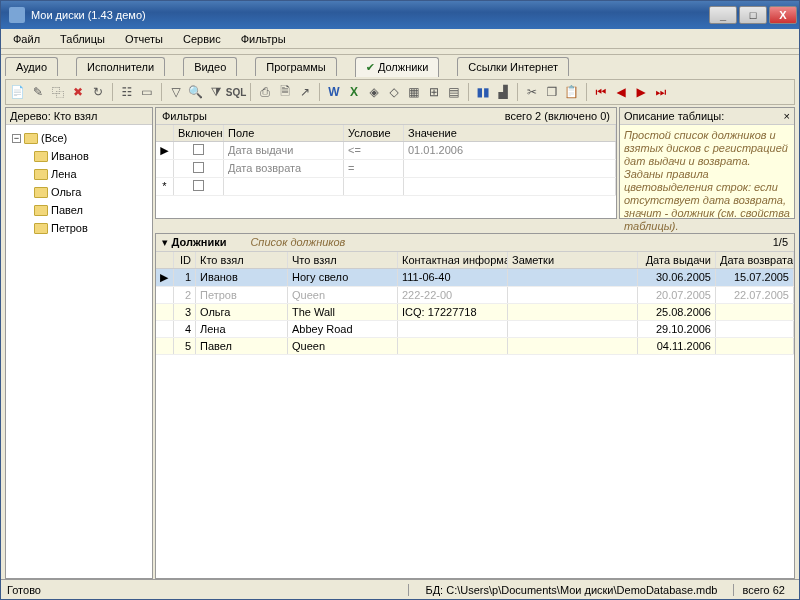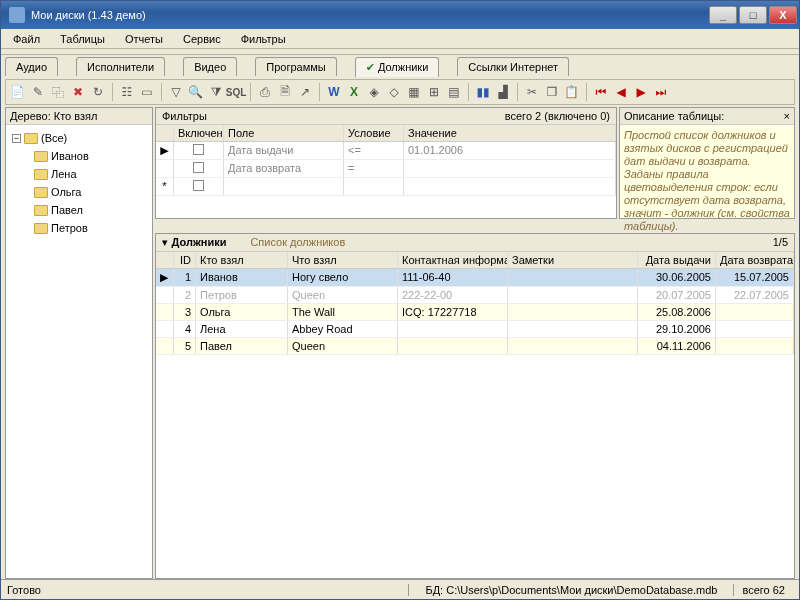--- a/index.html
+++ b/index.html
@@ -43,21 +43,21 @@
 .f-r .en{width:50px;text-align:center}
 .f-r .field{width:120px}.f-r .cond{width:60px}.f-r .val{flex:1}
 .chk{display:inline-block;width:11px;height:11px;border:1px solid #888;background:#fff}
 .desc-box{width:176px;border:1px solid #999;background:#ffffe1;display:flex;flex-direction:column}
 .desc-hdr{display:flex;background:#ece9d8;border-bottom:1px solid #ccc;padding:2px 4px}
 .desc-hdr .x{margin-left:auto;cursor:pointer}
 .desc-body{padding:4px;color:#8a6d3b;font-style:italic;line-height:13px}
 .data-area{flex:1;border:1px solid #999;background:#fff;display:flex;flex-direction:column;margin-top:2px}
 .data-hdr{display:flex;background:#ece9d8;border-bottom:1px solid #ccc;padding:2px 6px}
 .data-hdr .title{font-weight:bold}
-.data-hdr .sub{color:#8a6d3b;margin-left:24px}
+.data-hdr .sub{color:#8a6d3b;font-style:italic;margin-left:24px}
 .data-hdr .pg{margin-left:auto}
 .grid-head{display:flex;background:#ece9d8;border-bottom:1px solid #ccc}
 .grid-head>div,.grid-row>div{padding:2px 4px;border-right:1px solid #ddd;overflow:hidden;white-space:nowrap}
 .c-mark{width:18px}.c-id{width:22px;text-align:right}.c-kto{width:92px}.c-chto{width:110px}.c-contact{width:110px}.c-notes{width:130px}.c-d1{width:78px;text-align:right}.c-d2{width:78px;text-align:right}
 .grid-body{flex:1;overflow:auto}
 .grid-row{display:flex;border-bottom:1px solid #eee}
 .grid-row.sel{background:#c8dcf0}
 .grid-row.returned{color:#aaa}
 .grid-row.odd{background:#ffffe8}
 .statusbar{height:20px;border-top:1px solid #999;display:flex;align-items:center;padding:0 6px;background:#ece9d8}

